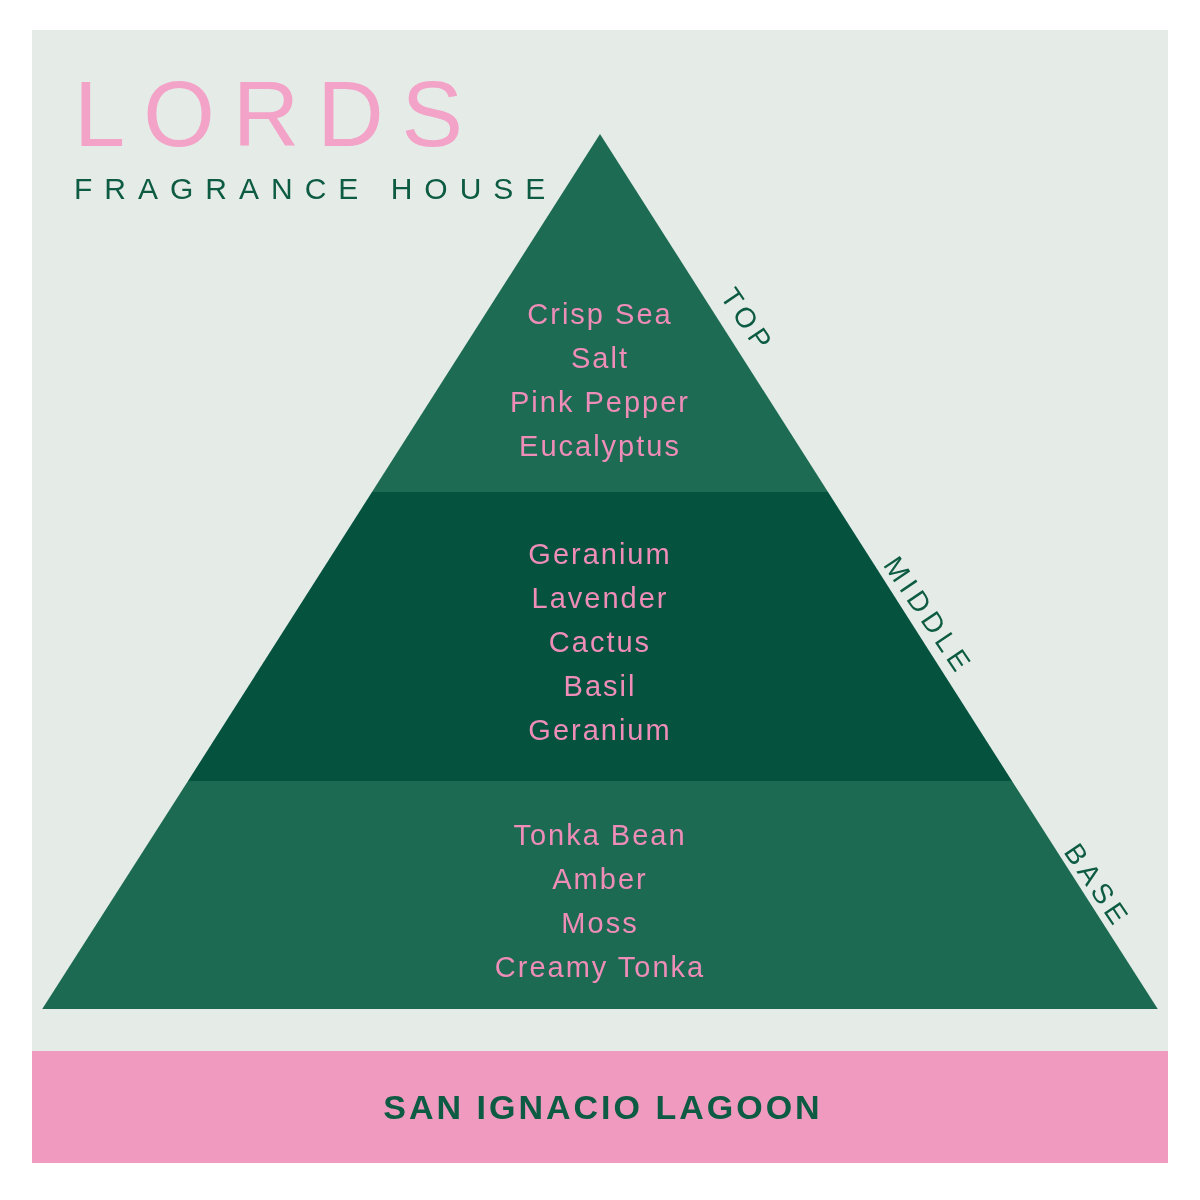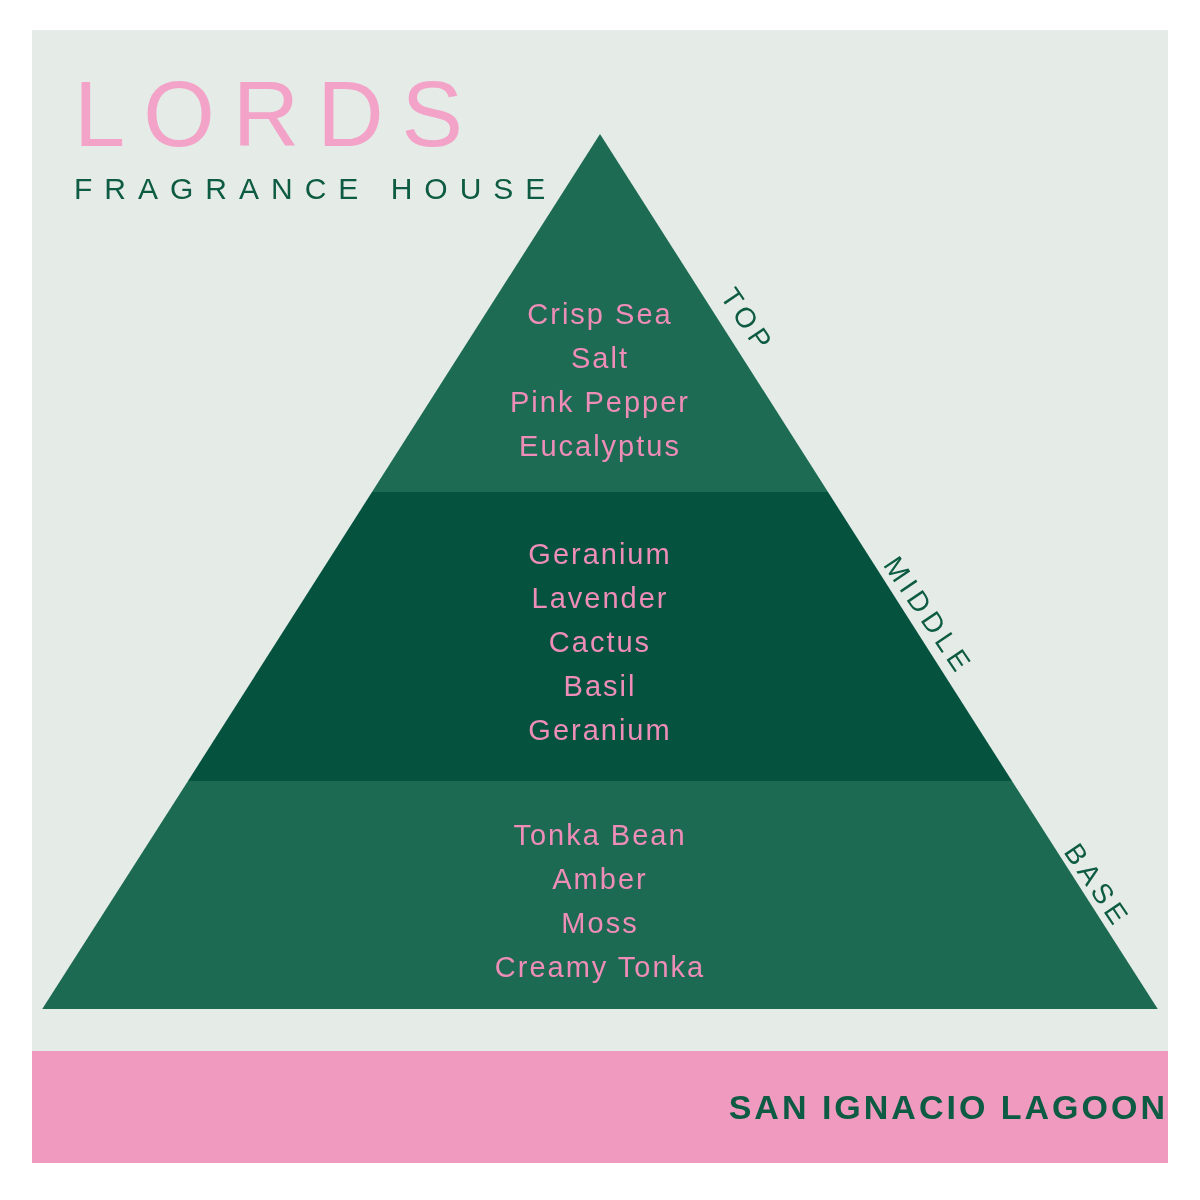--- a/index.html
+++ b/index.html
@@ -55,21 +55,21 @@
     white-space: nowrap;
   }
   .label-top    { left: 715px;  top: 187px; }
   .label-middle { left: 896px;  top: 482px; }
   .label-base   { left: 1065px; top: 752px; }
 
   
   .banner {
     position: absolute; left: 0; top: 1021px;
     width: 1136px; height: 112px;
-    display: flex; align-items: center; justify-content: flex-end; padding-left: 6px;
+    display: flex; align-items: center; justify-content: center; padding-left: 6px;
   }
   .banner-text {
     font-size: 34px; font-weight: 700; letter-spacing: 3px;
   }
 </style>
 </head>
 <body>
 
 <div class="frame">
   <div class="panel" style="background: rgb(229, 236, 232);">

